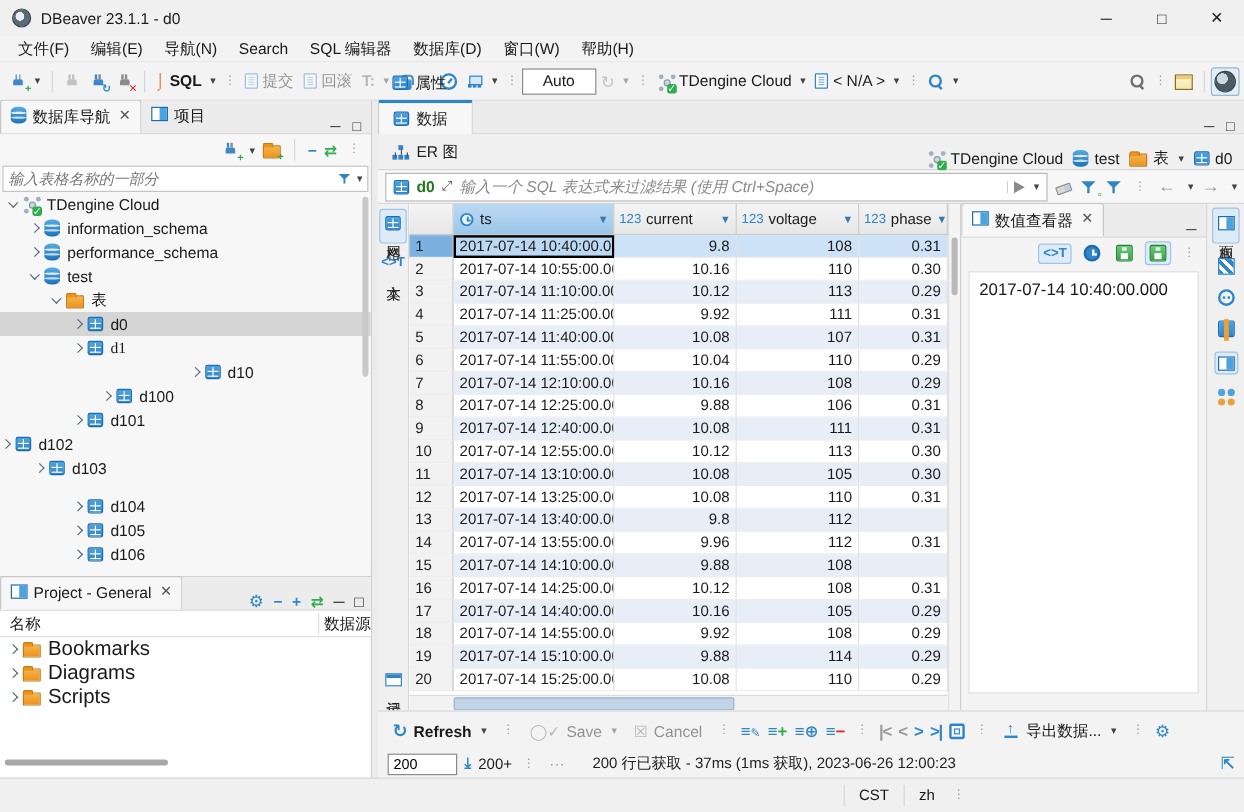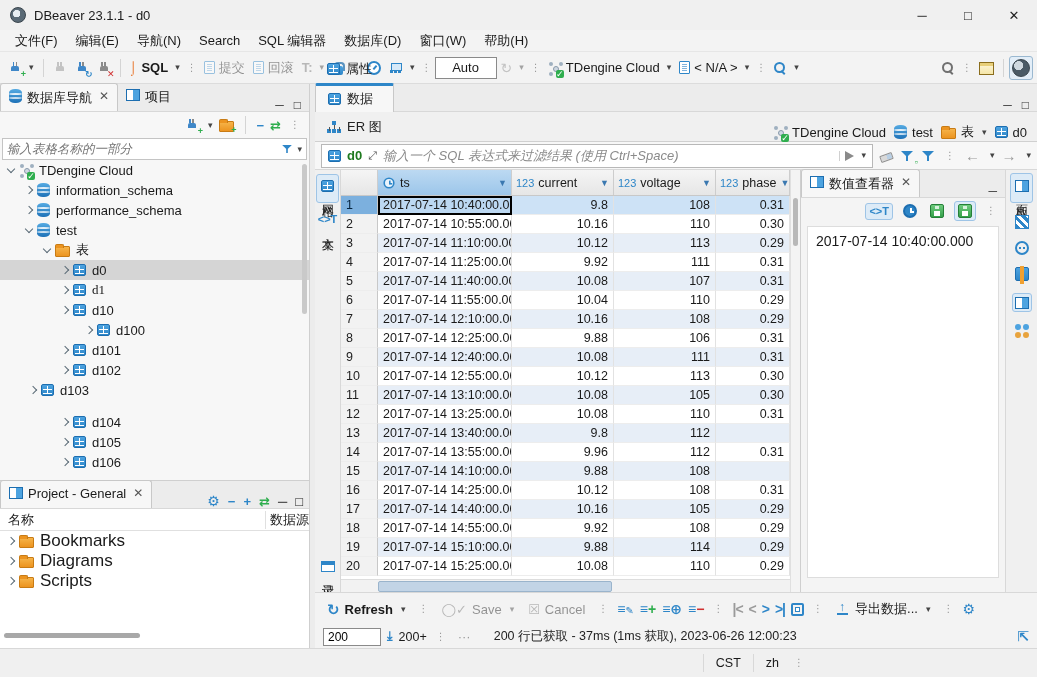--- a/index.html
+++ b/index.html
@@ -376,36 +376,36 @@
       <div class="tree-row selected" style="padding-left: 60px;">
         <span class="chev col"></span>
         <span class="ic ic-table" style="width: 13px; height: 12px;"></span>
         <span class="lbl">d0</span>
       </div>
       <div class="tree-row" style="padding-left: 60px; font-family: Liberation Serif, serif;">
         <span class="chev col"></span>
         <span class="ic ic-table" style="width: 13px; height: 12px;"></span>
         <span class="lbl">d1</span>
       </div>
+      <div class="tree-row" style="padding-left: 60px; justify-content: center;">
+        <span class="chev col"></span>
+        <span class="ic ic-table" style="width: 13px; height: 12px;"></span>
+        <span class="lbl">d10</span>
+      </div>
+      <div class="tree-row" style="padding-left: 84px;">
+        <span class="chev col"></span>
+        <span class="ic ic-table" style="width: 13px; height: 12px;"></span>
+        <span class="lbl">d100</span>
+      </div>
       <div class="tree-row" style="padding-left: 60px;">
         <span class="chev col"></span>
         <span class="ic ic-table" style="width: 13px; height: 12px;"></span>
-        <span class="lbl">d10</span>
-      </div>
-      <div class="tree-row" style="padding-left: 84px;">
-        <span class="chev col"></span>
-        <span class="ic ic-table" style="width: 13px; height: 12px;"></span>
-        <span class="lbl">d100</span>
-      </div>
-      <div class="tree-row" style="padding-left: 60px;">
-        <span class="chev col"></span>
-        <span class="ic ic-table" style="width: 13px; height: 12px;"></span>
         <span class="lbl">d101</span>
       </div>
-      <div class="tree-row" style="padding-left: 60px; align-items: center;">
+      <div class="tree-row" style=" align-items: center;">
         <span class="chev col"></span>
         <span class="ic ic-table" style="width: 13px; height: 12px;"></span>
         <span class="lbl">d102</span>
       </div>
       <div class="tree-row" style="padding-left: 28px;">
         <span class="chev col"></span>
         <span class="ic ic-table" style="width: 13px; height: 12px;"></span>
         <span class="lbl">d103</span>
       </div>
       <div class="tree-row" style="padding-left: 60px; margin-top: 12px;">

